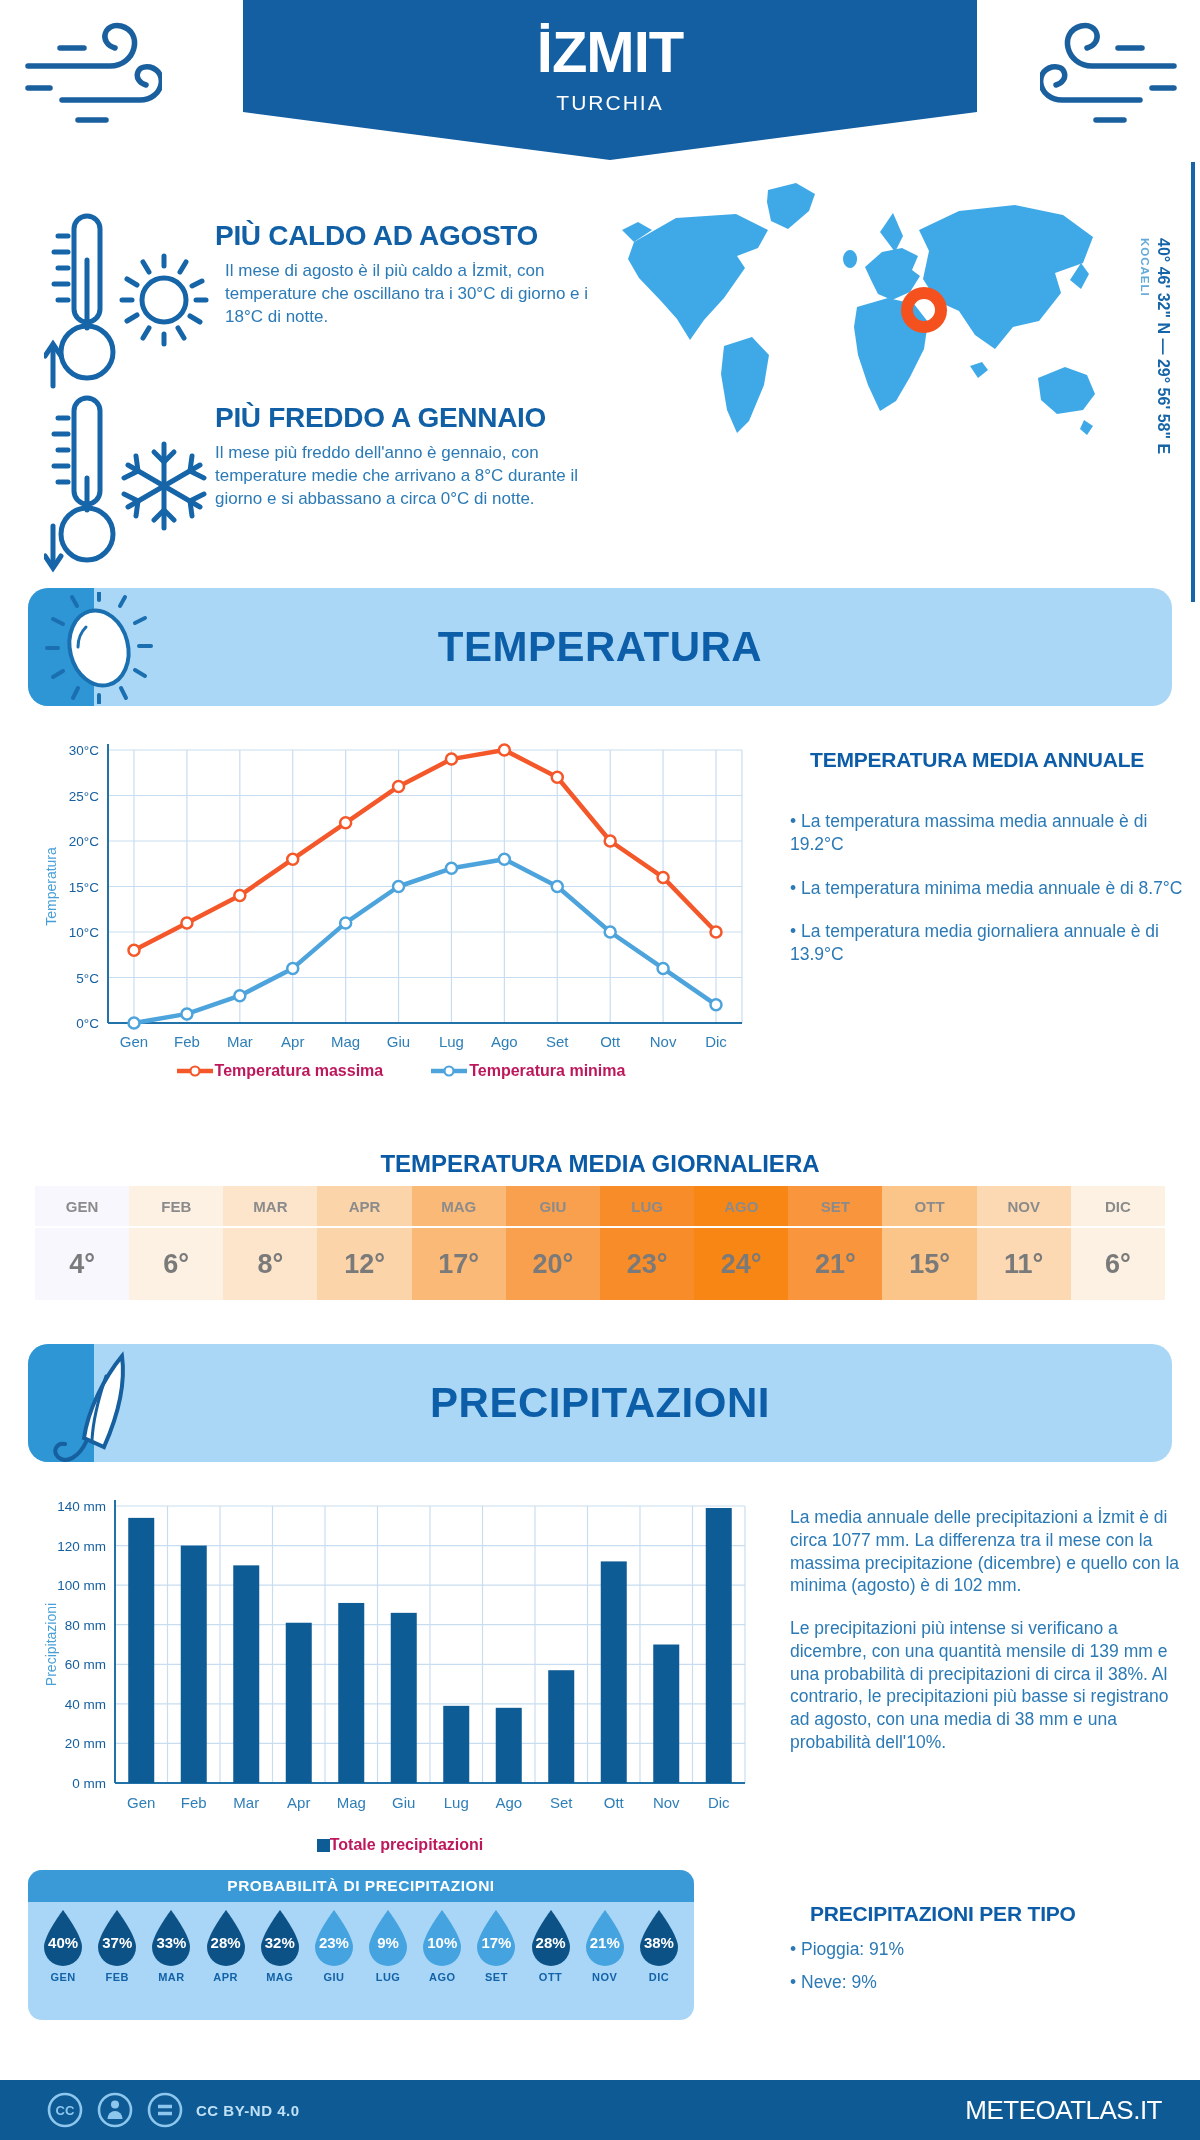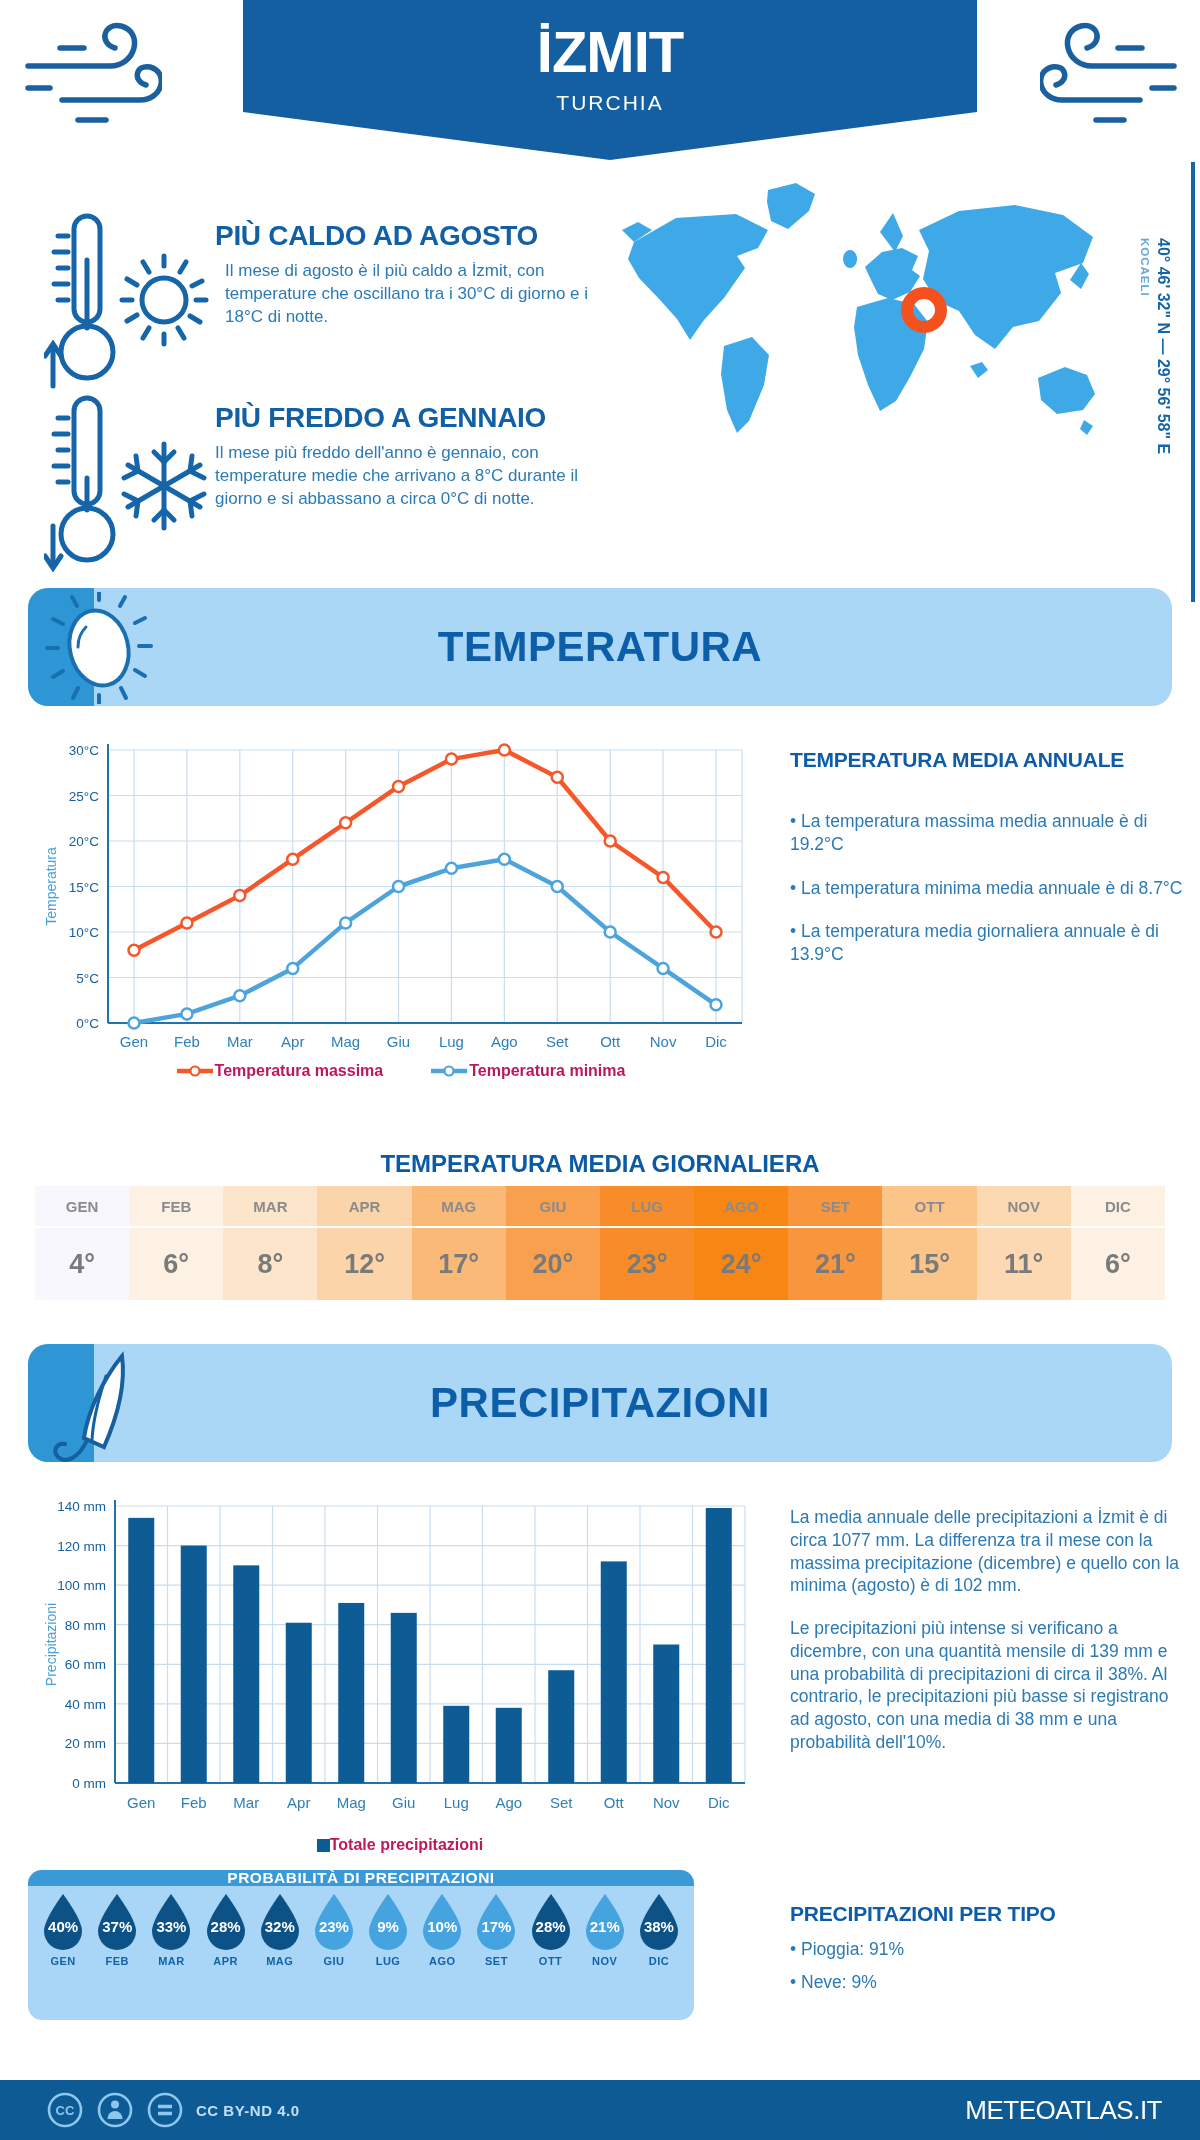--- a/index.html
+++ b/index.html
@@ -34,36 +34,36 @@
     display:flex;align-items:center;justify-content:center;
     font-size:42px;font-weight:bold;color:#0d5ea8;letter-spacing:0.5px;}
 
   
   svg text{font-family:"Liberation Sans", sans-serif;}
   .legend{display:flex;justify-content:center;gap:46px;align-items:center;}
   .legend .item{display:flex;align-items:center;font-size:16px;color:#be185d;font-weight:bold;}
   .legend .sq{width:13px;height:13px;background:#0e5c96;display:inline-block;}
 
   
-  .panel-title{font-size:21px;font-weight:bold;color:#0d5ca8;letter-spacing:-0.2px;}
+  .panel-title{font-size:21px;font-weight:bold;color:#0d5ca8;letter-spacing:-0.2px;margin-left:20px;}
   .bullet{font-size:17.5px;color:#2b7ab6;line-height:1.3;margin-bottom:21px;}
 
   
   .tbl-title{left:0;top:1150px;width:1200px;text-align:center;font-size:24px;
     font-weight:bold;color:#0a5aa5;}
   .tbl{left:35px;top:1186px;width:1130px;display:grid;grid-template-columns:repeat(12,1fr);}
   .tbl .col{display:flex;flex-direction:column;}
   .tbl .mh{height:40px;display:flex;align-items:center;justify-content:center;
     font-size:15px;font-weight:bold;color:#8b8b8b;border-bottom:2px solid #fff;}
   .tbl .mv{height:72px;display:flex;align-items:center;justify-content:center;
     font-size:27px;font-weight:bold;color:#7a7a7a;}
 
   
   .prob{left:28px;top:1870px;width:666px;height:150px;background:#a9d6f6;border-radius:14px;}
-  .prob .ph{height:16px;background:#3a9ad8;border-radius:14px 14px 0 0;display:flex;
+  .prob .ph{height:32px;background:#3a9ad8;border-radius:14px 14px 0 0;display:flex;
     align-items:center;justify-content:center;color:#fff;font-weight:bold;font-size:15.5px;
     letter-spacing:0.5px;}
   .drops{display:grid;grid-template-columns:repeat(12,1fr);padding:6px 8px 0 8px;}
   .drop{position:relative;text-align:center;}
   .drop .pct{position:absolute;left:0;top:26px;width:100%;text-align:center;
     color:#fff;font-weight:bold;font-size:15px;}
   .drop .mon{font-size:11px;font-weight:bold;color:#1262a8;margin-top:1px;letter-spacing:0.5px;}
 
   
   .footer{left:0;top:2080px;width:1200px;height:60px;background:#0d5a94;display:flex;

